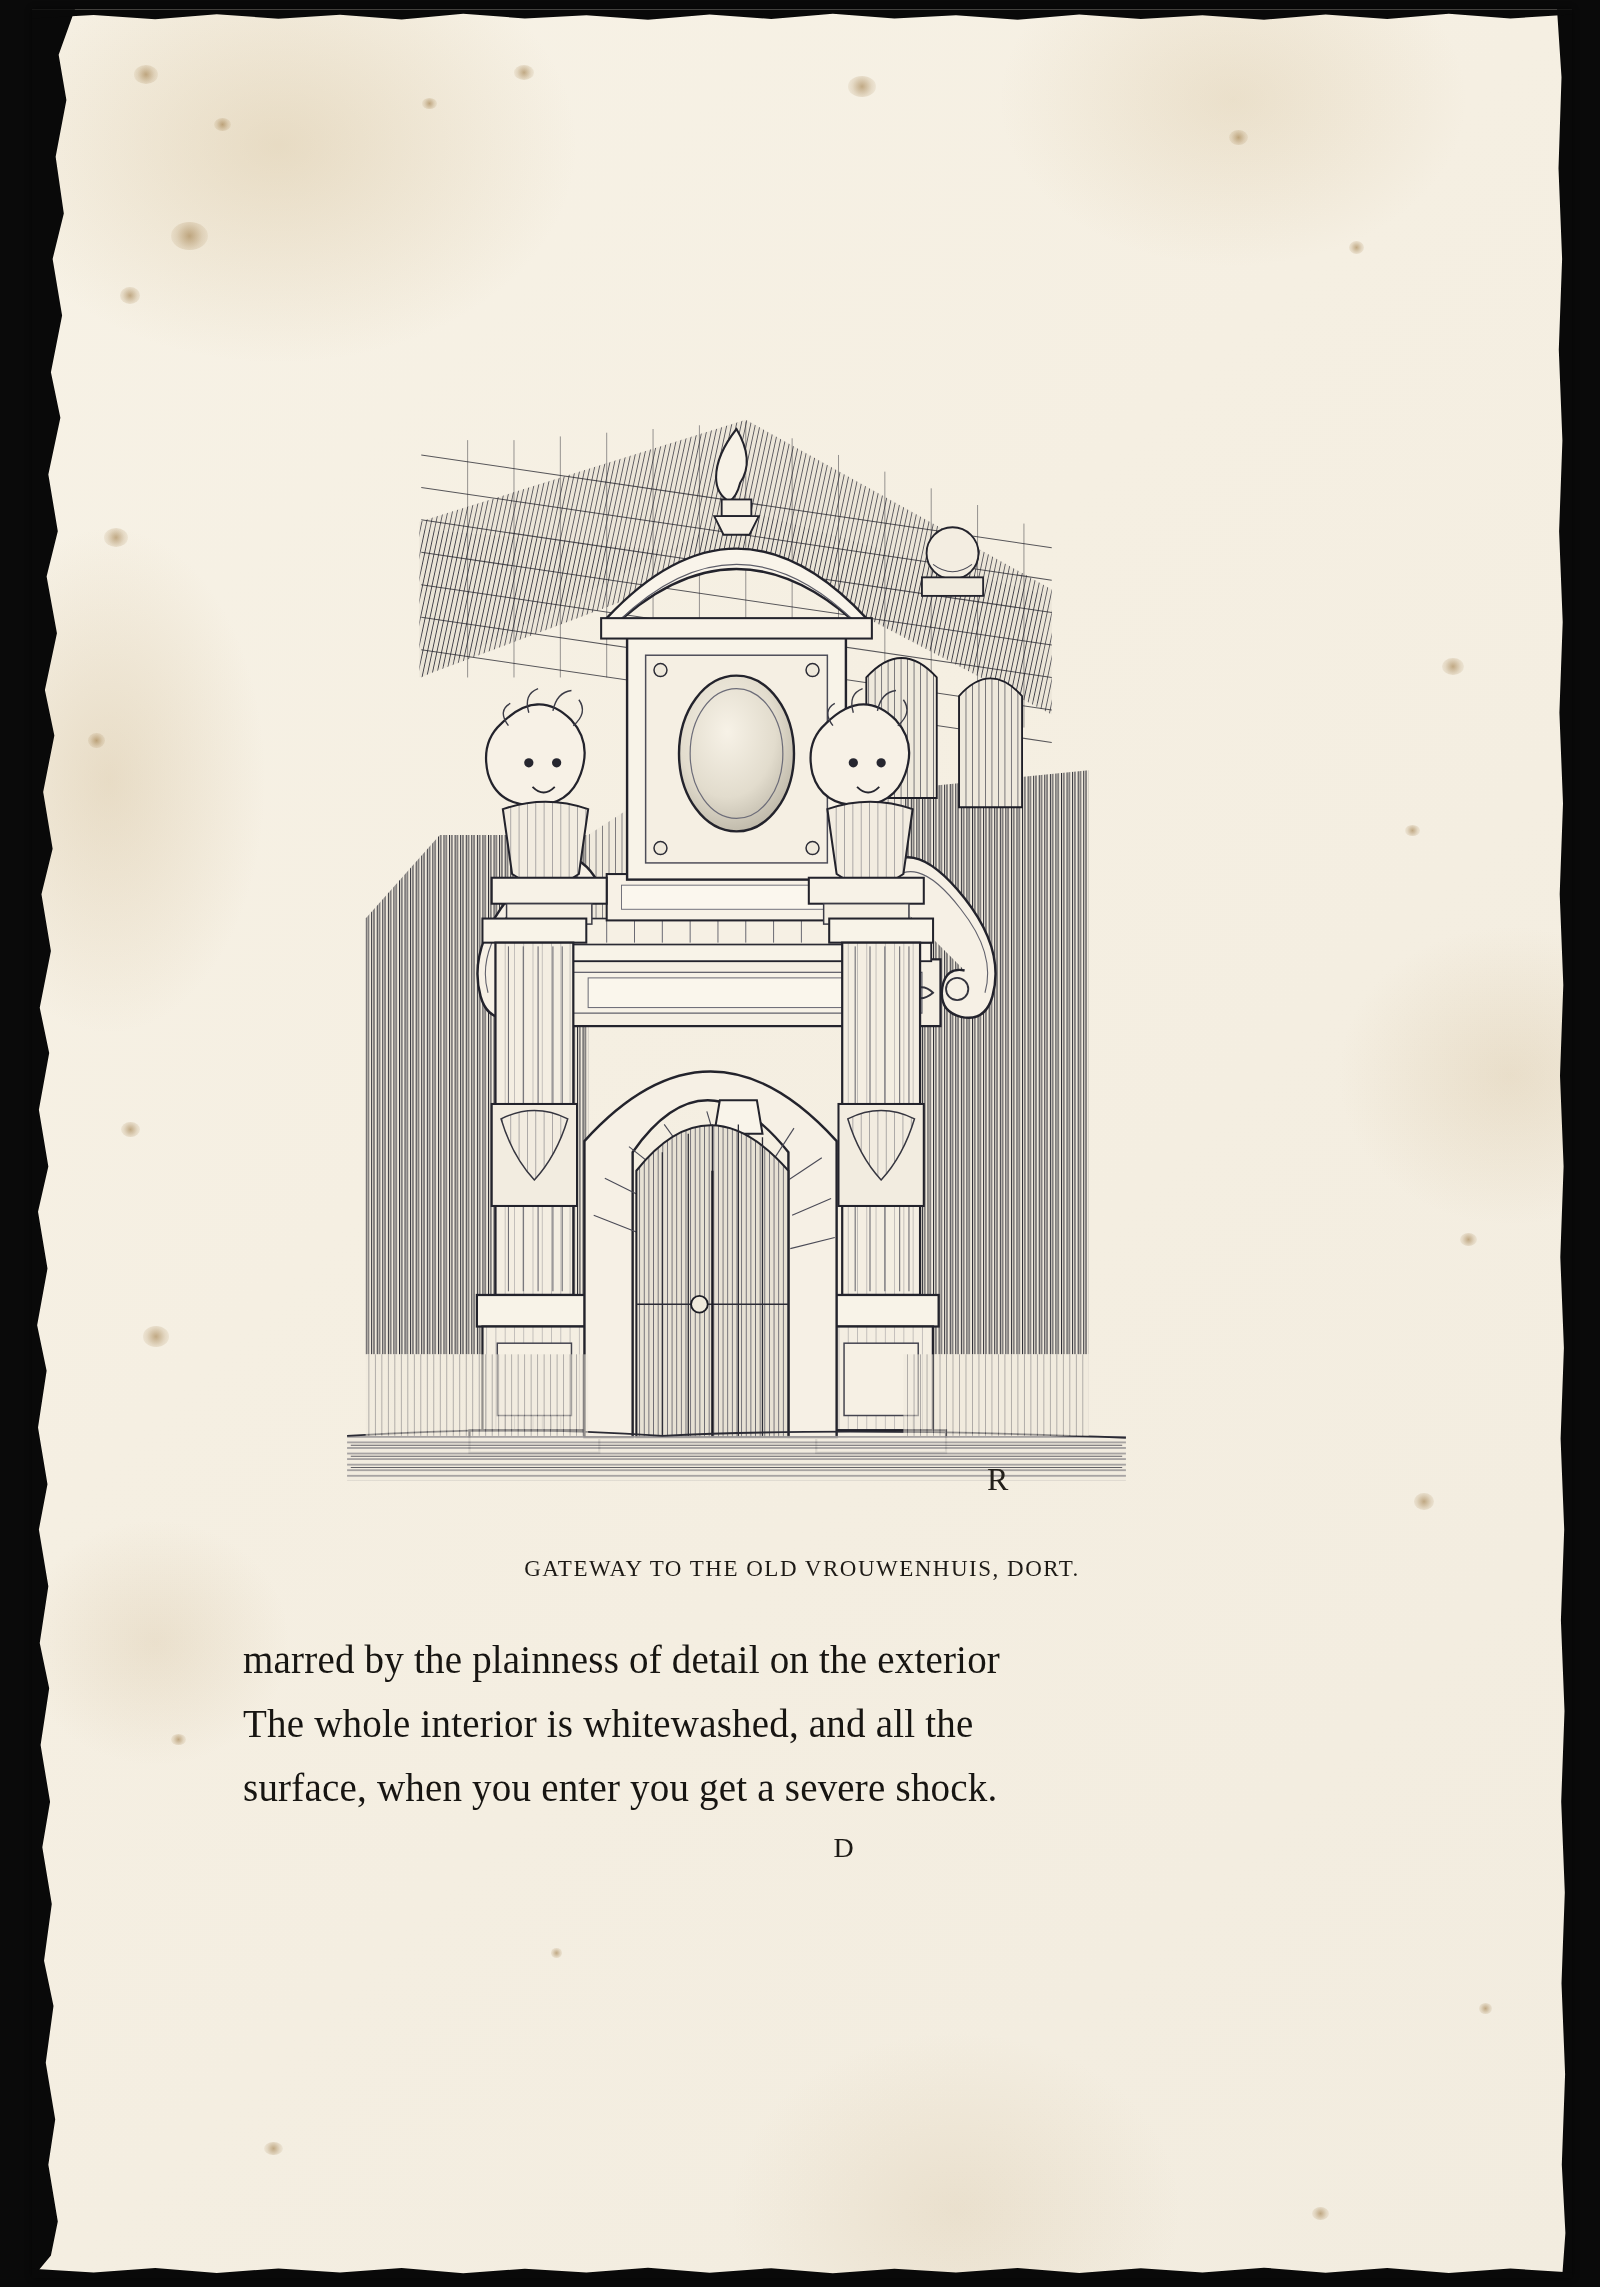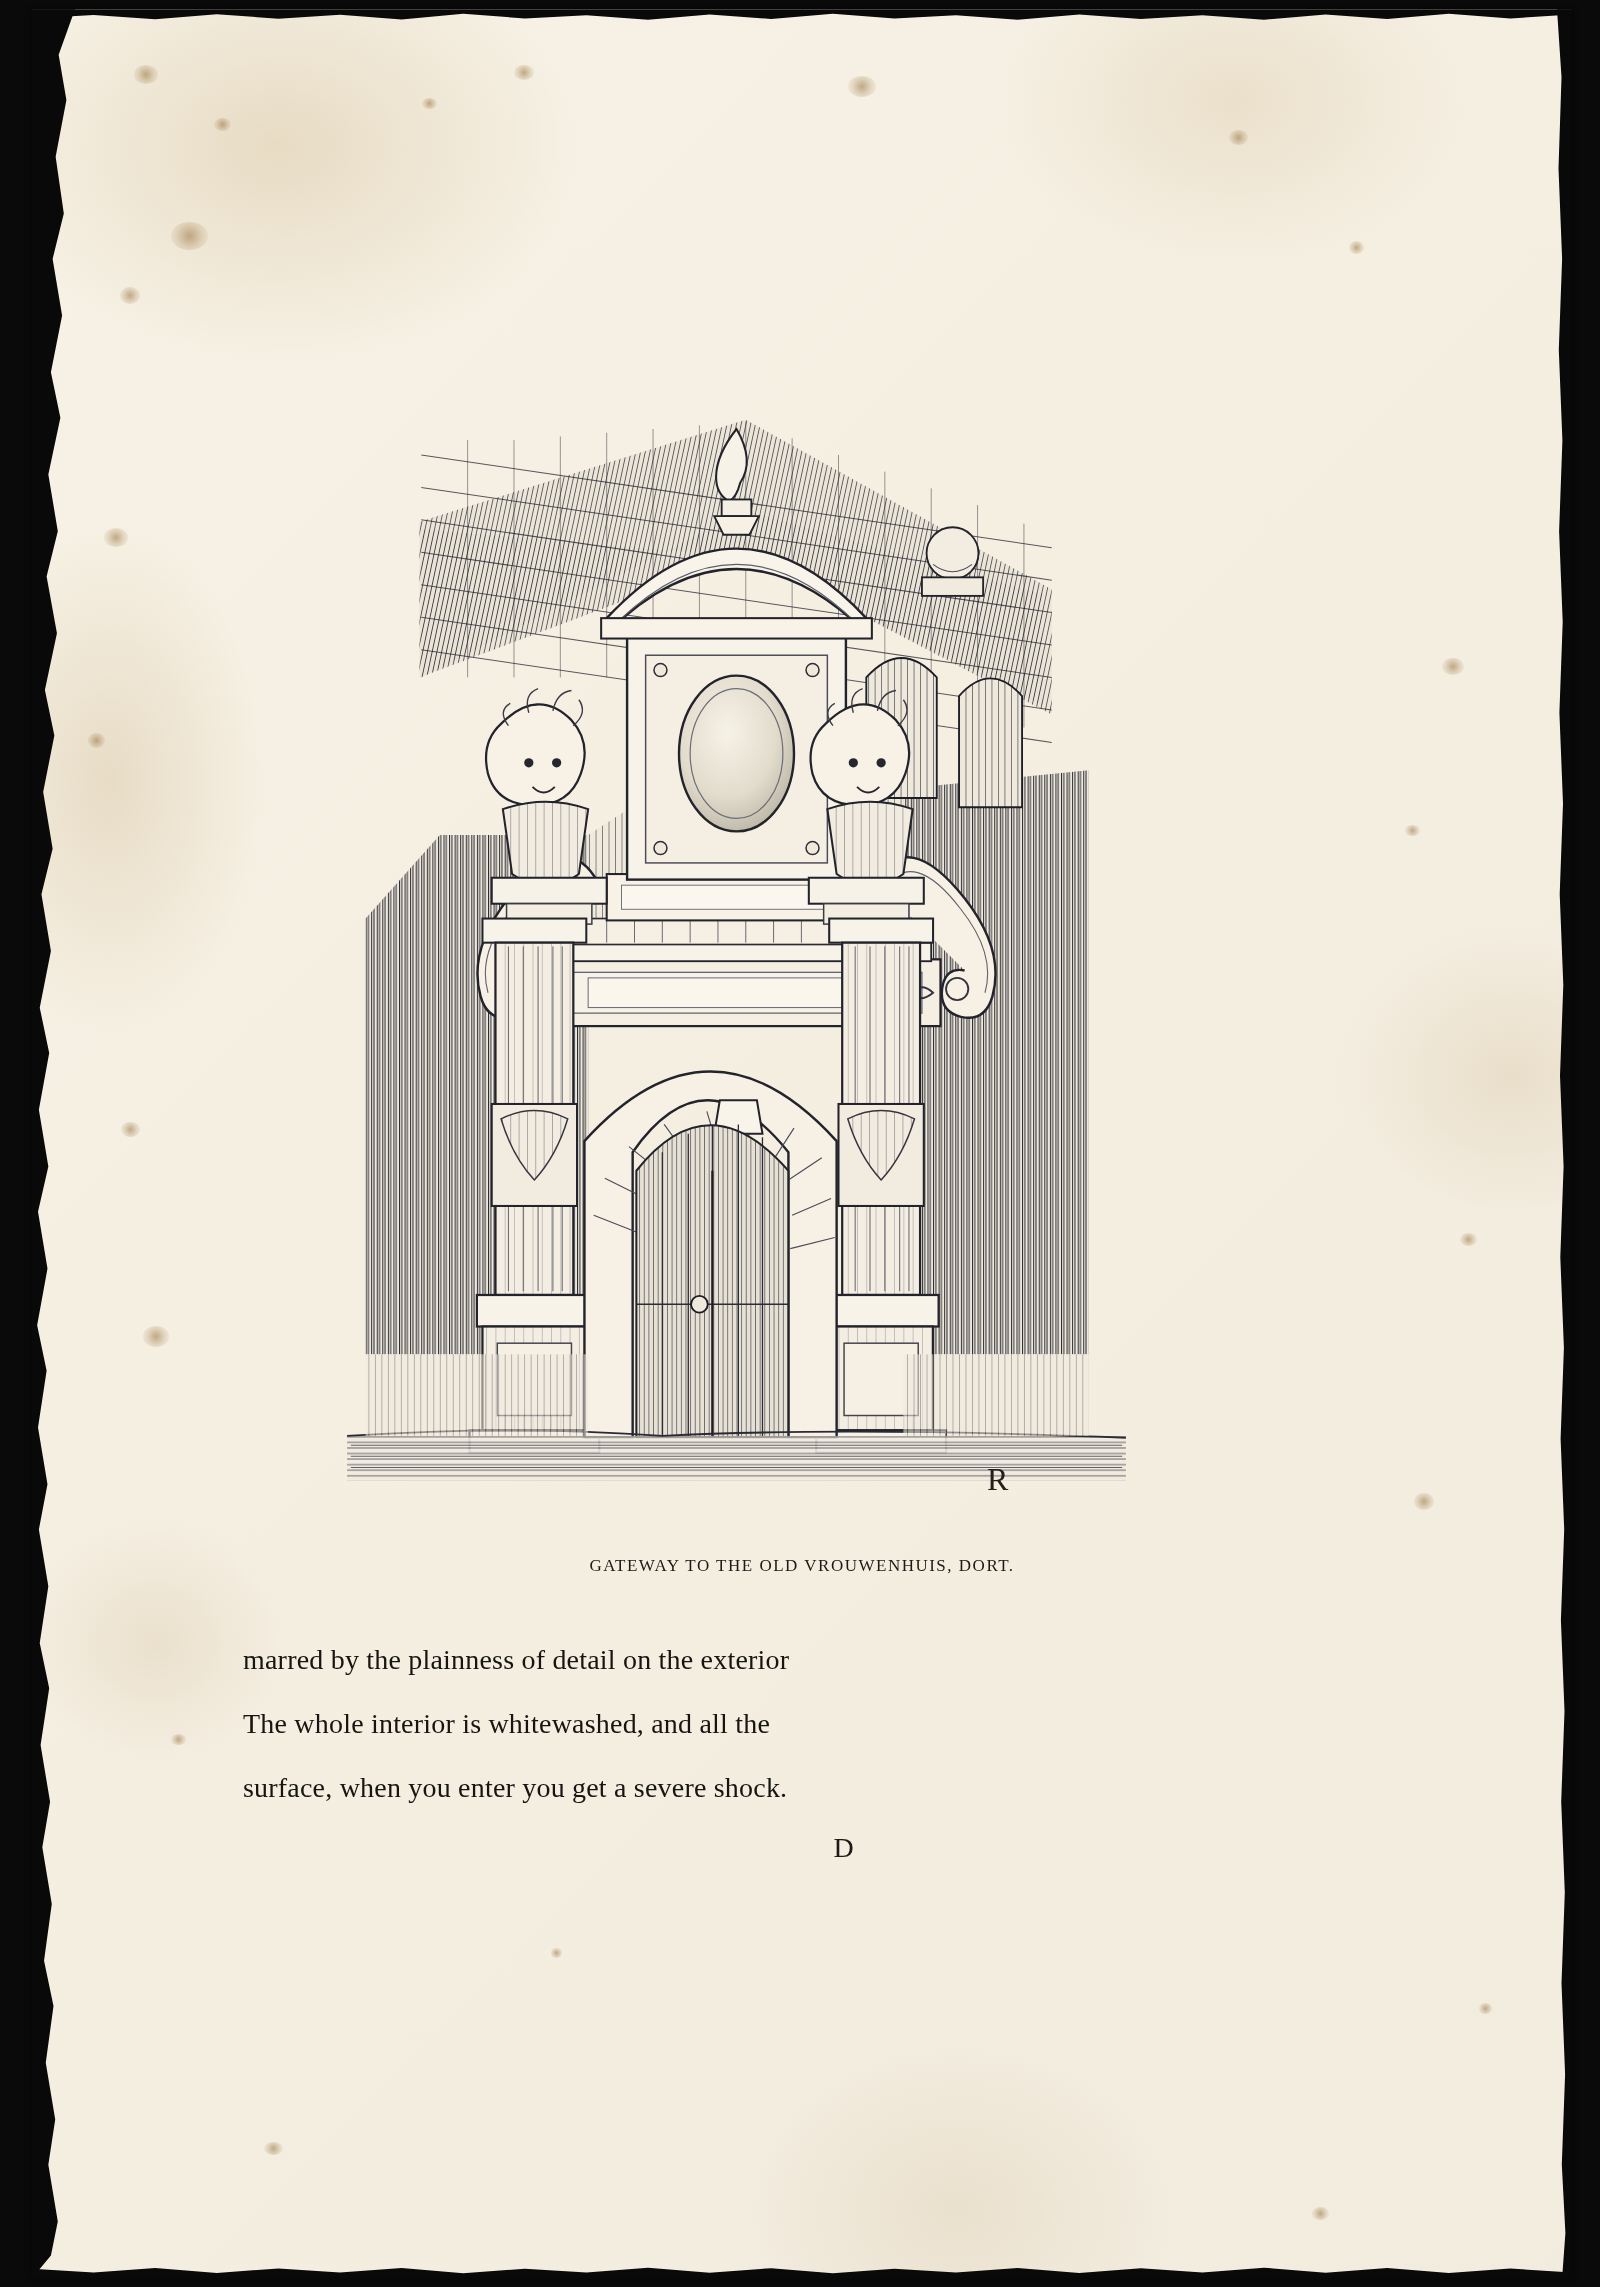--- a/index.html
+++ b/index.html
@@ -112,31 +112,31 @@
   }
   .plate svg { display:block; width:100%; height:100%; }
 
   
   .caption {
     position: absolute;
     left: 0; right: 0;
     top: 1547px;
     text-align: center;
     font-family: "Liberation Serif", serif;
-    font-size: 17px;
+    font-size: 23px;
     letter-spacing: 1.5px;
     color: #1d1a16;
   }
   .bodytext {
     position: absolute;
     left: 211px;
     top: 1619px;
     width: 1030px;
     font-family: "Liberation Serif", serif;
-    font-size: 28px;
+    font-size: 39px;
     line-height: 64px;
     color: #171512;
   }
   .bodytext .line { white-space: nowrap; }
   .bodytext .l1 { letter-spacing: 0.2px; }
   .bodytext .l2 { letter-spacing: 0.2px; }
   .bodytext .l3 { letter-spacing: 0.2px; }
 
   .signature {
     position: absolute;

